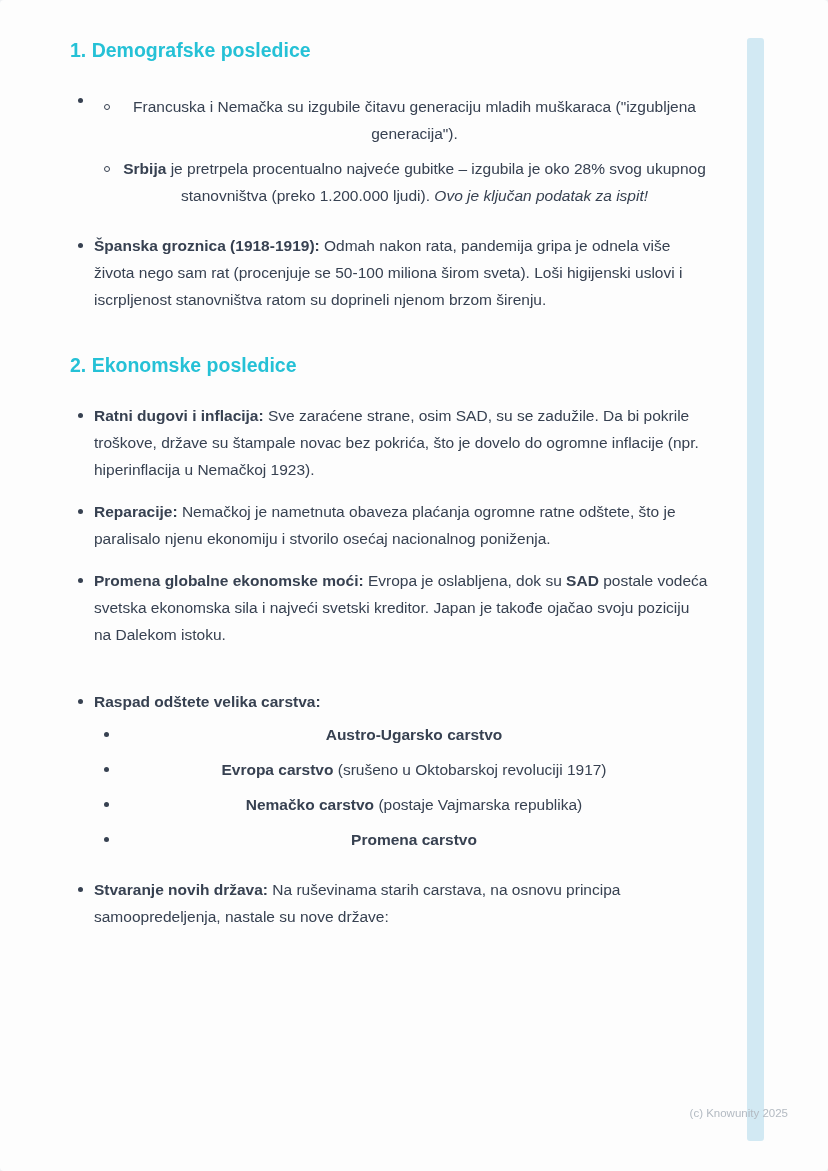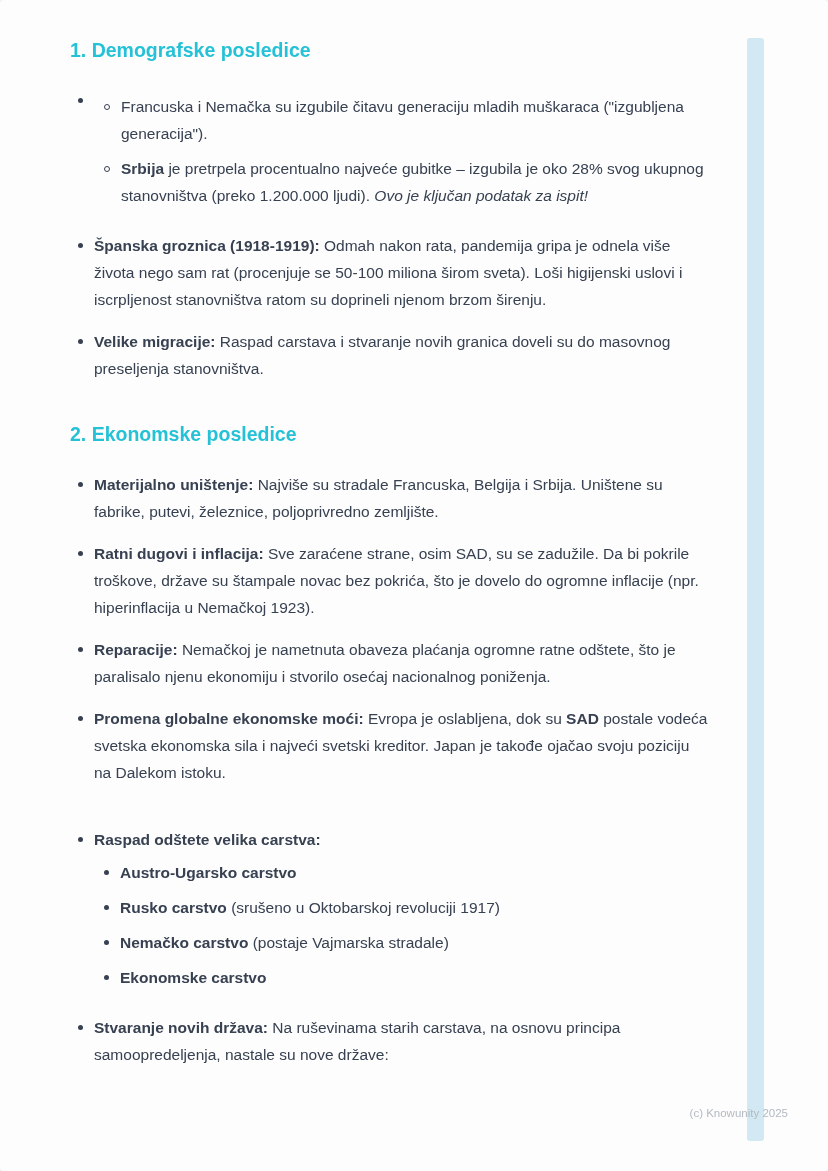--- a/index.html
+++ b/index.html
@@ -40,21 +40,21 @@
   .doc-section { margin-bottom: 40px; }
   .section-title {
     color: #25c1d6;
     font-size: 19.5px;
     line-height: 24px;
     font-weight: 700;
     margin-bottom: 25px;
   }
   ul.list { list-style: none; }
   ul.level-1 { padding-left: 8px; }
-  ul.level-2 { padding-left: 10px; margin-top: 6px; }
+  ul.level-2 { padding-left: 10px; margin-top: 6px; text-align: center; }
   li.item { display: flex; align-items: flex-start; margin-bottom: 15px; }
   ul.level-2 > li.item { margin-bottom: 8px; }
   li.item:last-child { margin-bottom: 0; }
   .bullet {
     flex: 0 0 auto;
     width: 5px;
     height: 5px;
     margin-top: 11px;
     margin-right: 11px;
     border-radius: 50%;
@@ -100,37 +100,25 @@
                 </li>
               </ul>
             </div>
           </li>
           <li class="item">
             <span class="bullet disc"></span>
             <div class="item-body">
               <p><strong>Španska groznica (1918-1919):</strong><span> Odmah nakon rata, pandemija gripa je odnela više života nego sam rat (procenjuje se 50-100 miliona širom sveta). Loši higijenski uslovi i iscrpljenost stanovništva ratom su doprineli njenom brzom širenju.</span></p>
             </div>
           </li>
-          <li class="item">
-            <span class="bullet disc"></span>
-            <div class="item-body">
-              <p><strong>Velike migracije:</strong><span> Raspad carstava i stvaranje novih granica doveli su do masovnog preseljenja stanovništva.</span></p>
-            </div>
-          </li>
         </ul>
       </section>
       <section class="doc-section">
         <h2 class="section-title">2. Ekonomske posledice</h2>
         <ul class="list level-1">
-          <li class="item">
-            <span class="bullet disc"></span>
-            <div class="item-body">
-              <p><strong>Materijalno uništenje:</strong><span> Najviše su stradale Francuska, Belgija i Srbija. Uništene su fabrike, putevi, železnice, poljoprivredno zemljište.</span></p>
-            </div>
-          </li>
           <li class="item">
             <span class="bullet disc"></span>
             <div class="item-body">
               <p><strong>Ratni dugovi i inflacija:</strong><span> Sve zaraćene strane, osim SAD, su se zadužile. Da bi pokrile troškove, države su štampale novac bez pokrića, što je dovelo do ogromne inflacije (npr. hiperinflacija u Nemačkoj 1923).</span></p>
             </div>
           </li>
           <li class="item">
             <span class="bullet disc"></span>
             <div class="item-body">
               <p><strong>Reparacije:</strong><span> Nemačkoj je nametnuta obaveza plaćanja ogromne ratne odštete, što je paralisalo njenu ekonomiju i stvorilo osećaj nacionalnog poniženja.</span></p>
@@ -153,33 +141,33 @@
               <ul class="list level-2">
                 <li class="item">
                   <span class="bullet disc"></span>
                   <div class="item-body">
                     <p><strong>Austro-Ugarsko carstvo</strong></p>
                   </div>
                 </li>
                 <li class="item">
                   <span class="bullet disc"></span>
                   <div class="item-body">
-                    <p><strong>Rusko carstvo</strong><span> (srušeno u Oktobarskoj revoluciji 1917)</span></p>
+                    <p><strong>Evropa carstvo</strong><span> (srušeno u Oktobarskoj revoluciji 1917)</span></p>
                   </div>
                 </li>
                 <li class="item">
                   <span class="bullet disc"></span>
                   <div class="item-body">
-                    <p><strong>Nemačko carstvo</strong><span> (postaje Vajmarska stradale)</span></p>
+                    <p><strong>Nemačko carstvo</strong><span> (postaje Vajmarska republika)</span></p>
                   </div>
                 </li>
                 <li class="item">
                   <span class="bullet disc"></span>
                   <div class="item-body">
-                    <p><strong>Ekonomske carstvo</strong></p>
+                    <p><strong>Promena carstvo</strong></p>
                   </div>
                 </li>
               </ul>
             </div>
           </li>
           <li class="item">
             <span class="bullet disc"></span>
             <div class="item-body">
               <p><strong>Stvaranje novih država:</strong><span> Na ruševinama starih carstava, na osnovu principa samoopredeljenja, nastale su nove države:</span></p>
             </div>

